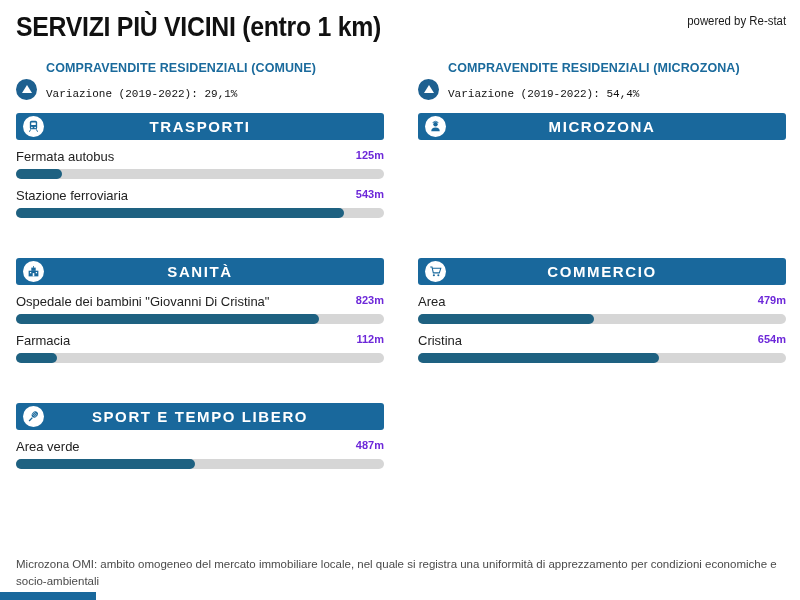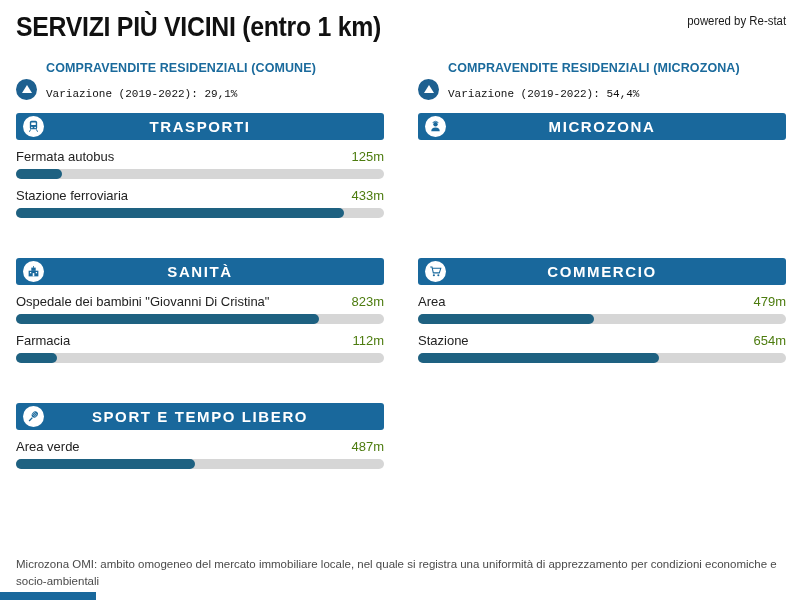--- a/index.html
+++ b/index.html
@@ -36,21 +36,21 @@
     display:flex;align-items:center;justify-content:center;
   }
   .icon-circle{
     position:absolute;left:7px;top:3px;width:21px;height:21px;border-radius:50%;
     background:#ffffff;display:flex;align-items:center;justify-content:center;
   }
   .panel-title{color:#ffffff;font-weight:bold;font-size:15px;letter-spacing:1.6px;white-space:nowrap;}
   .row{margin-top:9px;}
   .row-top{display:flex;justify-content:space-between;align-items:flex-start;}
   .row-label{font-size:13px;color:#222;}
-  .row-value{font-size:13px;font-weight:normal;color:#4d7c0f;}
+  .row-value{font-size:11px;font-weight:bold;color:#6d28d9;}
   .bar-track{margin-top:5px;height:10px;background:#d6d6d6;border-radius:5px;position:relative;}
   .bar-fill{height:10px;background:#1e6181;border-radius:5px;}
   .footnote{
     position:absolute;left:16px;top:556px;width:774px;
     font-size:11.5px;line-height:1.45;color:#4a4a4a;
   }
   .bottom-bar{position:absolute;left:0;top:592px;width:96px;height:8px;background:#19689c;}
 </style>
 </head>
 <body>
@@ -95,21 +95,21 @@
       <span class="row-label">Fermata autobus</span>
       <span class="row-value">125m</span>
     </div>
     <div class="bar-track">
       <div class="bar-fill" style="width: 12.5%;"></div>
     </div>
   </div>
   <div class="row">
     <div class="row-top">
       <span class="row-label">Stazione ferroviaria</span>
-      <span class="row-value">433m</span>
+      <span class="row-value">543m</span>
     </div>
     <div class="bar-track">
       <div class="bar-fill" style="width: 89.2%;"></div>
     </div>
   </div>
 </section>
 
 <section class="panel" style="left:418px;top:113px;">
   <div class="panel-header">
     <span class="icon-circle">
@@ -172,21 +172,21 @@
     <div class="row-top">
       <span class="row-label">Area</span>
       <span class="row-value">479m</span>
     </div>
     <div class="bar-track">
       <div class="bar-fill" style="width: 47.9%;"></div>
     </div>
   </div>
   <div class="row">
     <div class="row-top">
-      <span class="row-label">Stazione</span>
+      <span class="row-label">Cristina</span>
       <span class="row-value">654m</span>
     </div>
     <div class="bar-track">
       <div class="bar-fill" style="width: 65.4%;"></div>
     </div>
   </div>
 </section>
 
 <section class="panel" style="left:16px;top:403px;">
   <div class="panel-header">

